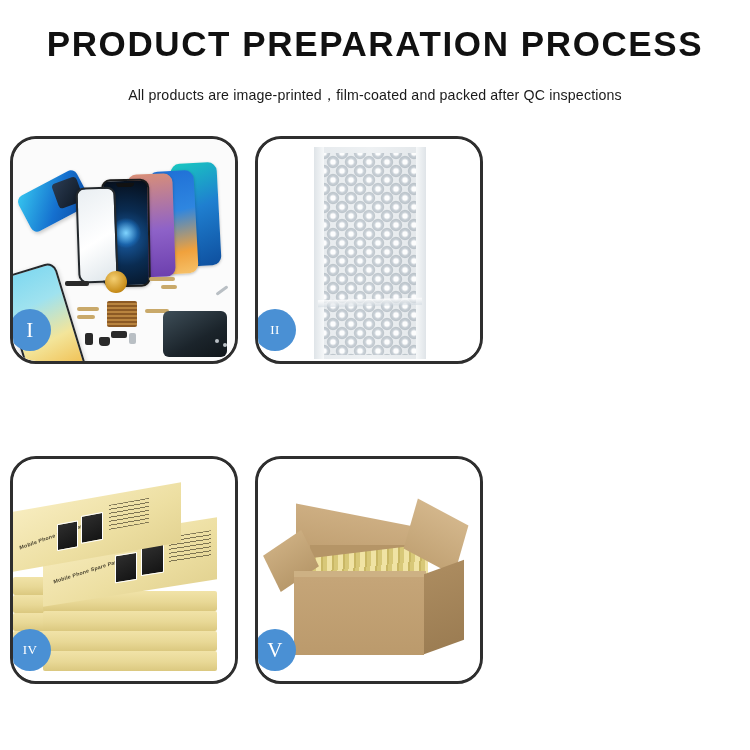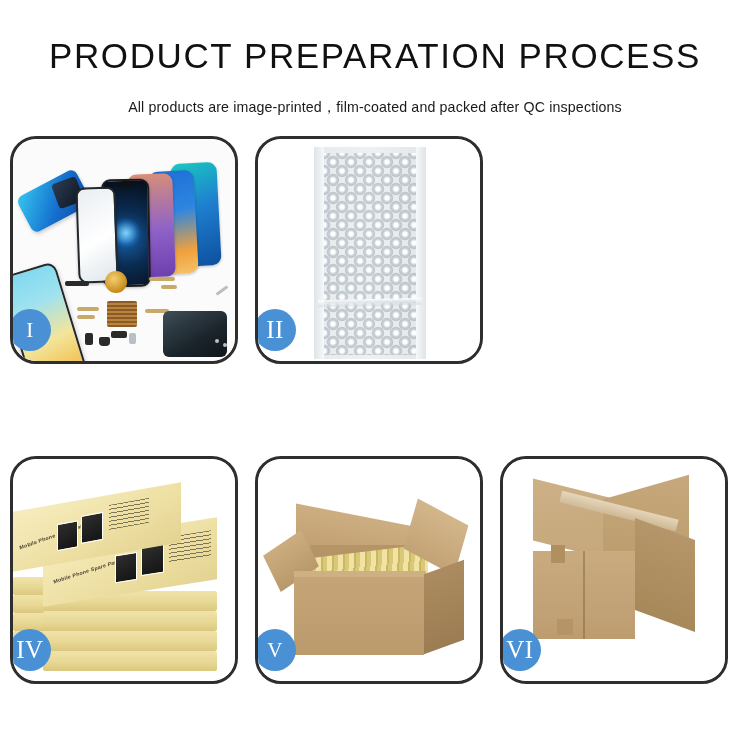--- a/index.html
+++ b/index.html
@@ -17,31 +17,31 @@
   }
 
   
   .header {
     position: absolute;
     left: 0; top: 0;
     width: 750px;
     text-align: center;
   }
   .title {
-    margin: 12px;
+    margin: 0;
     padding-top: 26px;
     font-size: 35px;
-    font-weight: normal;
+    font-weight: bold;
     letter-spacing: 1.6px;
     color: #111111;
     line-height: 1.05;
     white-space: nowrap;
   }
   .subtitle {
-    margin: 0;
+    margin: 12px;
     padding-top: 11px;
     font-size: 14.2px;
     font-weight: normal;
     letter-spacing: 0.15px;
     color: #1a1a1a;
     white-space: nowrap;
   }
 
   
   .grid {
@@ -84,21 +84,21 @@
     color: #ffffff;
     font-family: "Liberation Serif", serif;
     font-size: 21px;
     line-height: 42px;
     text-align: center;
     letter-spacing: 0.5px;
     z-index: 6;
     left: -4px;
     bottom: 10px;
   }
-  .badge.wide { font-size: 25px; }
+  .badge.wide { font-size: 13px; }
 
   
   .scene1 { position:absolute; inset:0; background:#fbfbfb; }
   .ph {
     position: absolute;
     border-radius: 9px;
     box-shadow: 0 1px 3px rgba(0,0,0,.25);
     overflow: hidden;
   }
   .ph-a { 
@@ -469,29 +469,14 @@
         <div class="c5-flap-left"></div>
         <div class="c5-flap-right"></div>
         <div class="c5-frontlip"></div>
         <div class="c5-body"></div>
         <div class="c5-side"></div>
       </div>
     </div>
     <div class="badge">V</div>
   </div>
 
-  <div class="panel p6">
-    <div class="inner">
-      <div class="scene6">
-        <div class="c6-top"></div>
-        <div class="c6-top2"></div>
-        <div class="c6-tape"></div>
-        <div class="c6-front"></div>
-        <div class="c6-right"></div>
-        <div class="c6-tab1"></div>
-        <div class="c6-tab2"></div>
-        <div class="c6-seam"></div>
-      </div>
-    </div>
-    <div class="badge wide">VI</div>
-  </div>
 
 </div>
 
 </body></html>

